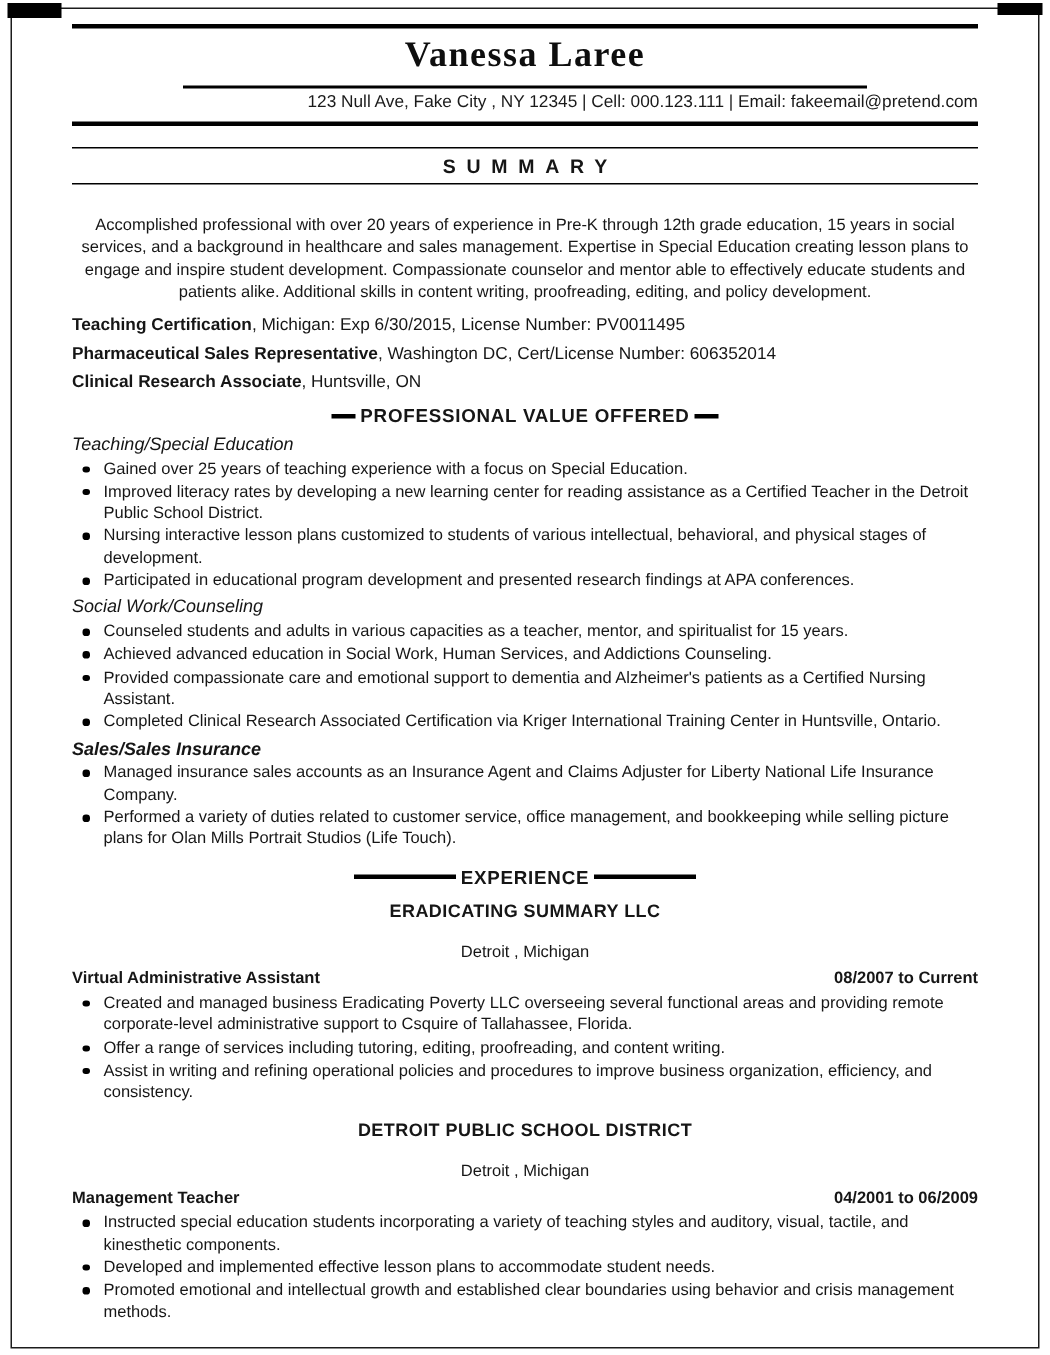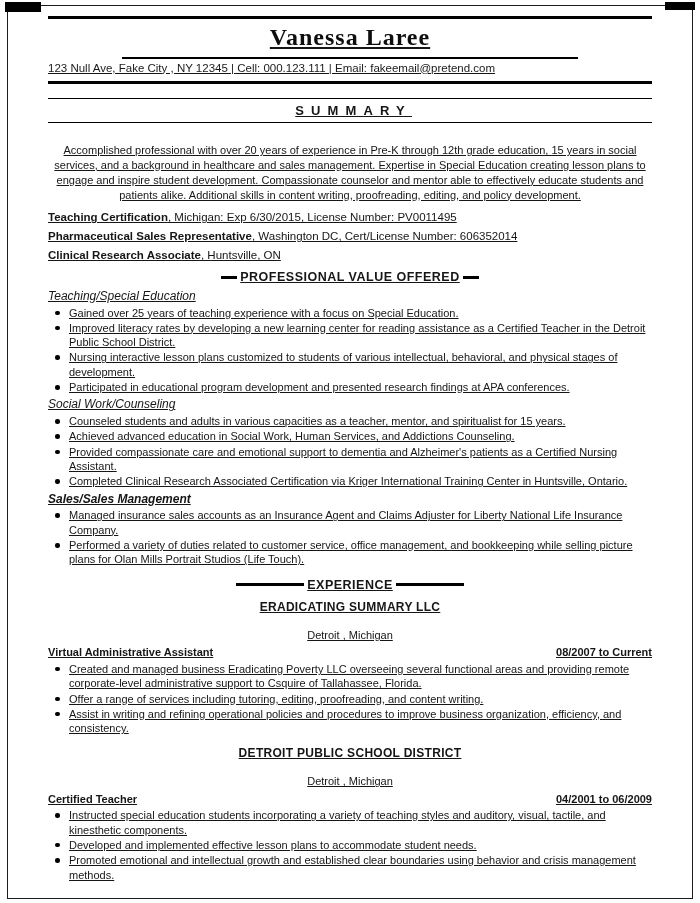--- a/index.html
+++ b/index.html
@@ -2,41 +2,41 @@
 <html><head>
 <meta charset="utf-8">
 <style>
   html, body { margin: 0; padding: 0; }
   body {
     width: 700px; height: 903px; background: #ffffff; overflow: hidden;
     font-family: "Liberation Sans", sans-serif;
   }
   .page {
     position: relative; width: 700px; height: 903px; background: #fff;
-    color: #161616; font-size: 11px; line-height: 1.32; text-decoration: underline;
+    color: #161616; font-size: 11px; line-height: 1.32;
   }
   .frame {
     position: absolute; top: 5px; left: 7px; right: 7px; bottom: 4px;
     border: 1.5px solid #1c1c1c; pointer-events: none;
   }
   .mark { position: absolute; background: #000; }
   .mark-tl { top: 2px; left: 5px; width: 36px; height: 10px; }
   .mark-tr { top: 2px; right: 5px; width: 30px; height: 8px; }
 
   .content { position: relative; padding: 16px 48px 0 48px; }
 
   .rule { background: #000; }
   .rule.thick { height: 3px; }
   .rule.mid { height: 2px; margin: 0 74px; }
 
   .name {
     font-family: "Liberation Serif", serif; font-size: 24px; font-weight: 700;
     text-align: center; margin: 3px 0; letter-spacing: 1px; color: #0e0e0e;
   }
-  .contact { text-align: left; font-size: 11.5px; margin: 2px 0 5px; color: #1a1a1a; }
+  .contact { text-align: right; font-size: 11.5px; margin: 2px 0 5px; color: #1a1a1a; }
 
   .boxed {
     border-top: 1.5px solid #000; border-bottom: 1.5px solid #000;
     text-align: center; padding: 3px 0;
   }
   .boxed h2 { font-size: 13px; font-weight: 700; margin: 0; letter-spacing: 0.5px; }
   .boxed.spaced h2 { letter-spacing: 0.55em; padding-left: 0.55em; }
   .summary-box { margin-top: 14px; }
   .cert-box { margin-top: 2px; }
 
@@ -129,21 +129,21 @@
         <p class="group-title">Social Work/Counseling</p>
         <ul class="bullets">
           <li>Counseled students and adults in various capacities as a teacher, mentor, and spiritualist for 15 years.</li>
           <li>Achieved advanced education in Social Work, Human Services, and Addictions Counseling.</li>
           <li>Provided compassionate care and emotional support to dementia and Alzheimer's patients as a Certified Nursing Assistant.</li>
           <li>Completed Clinical Research Associated Certification via Kriger International Training Center in Huntsville, Ontario.</li>
         </ul>
       </div>
 
       <div class="group">
-        <p class="group-title bold">Sales/Sales Management</p>
+        <p class="group-title bold">Sales/Sales Insurance</p>
         <ul class="bullets">
           <li>Managed insurance sales accounts as an Insurance Agent and Claims Adjuster for Liberty National Life Insurance Company.</li>
           <li>Performed a variety of duties related to customer service, office management, and bookkeeping while selling picture plans for Olan Mills Portrait Studios (Life Touch).</li>
         </ul>
       </div>
     </section>
 
     <section>
       <div class="flank exp">
         <div class="line"></div>
@@ -162,21 +162,21 @@
           <li>Created and managed business Eradicating Poverty LLC overseeing several functional areas and providing remote corporate-level administrative support to Csquire of Tallahassee, Florida.</li>
           <li>Offer a range of services including tutoring, editing, proofreading, and content writing.</li>
           <li>Assist in writing and refining operational policies and procedures to improve business organization, efficiency, and consistency.</li>
         </ul>
       </div>
 
       <div class="job">
         <p class="company second">DETROIT PUBLIC SCHOOL DISTRICT</p>
         <p class="location">Detroit , Michigan</p>
         <div class="job-row">
-          <span class="job-title">Certified Teacher</span>
+          <span class="job-title">Management Teacher</span>
           <span class="job-dates">04/2001 to 06/2009</span>
         </div>
         <ul class="bullets">
           <li>Instructed special education students incorporating a variety of teaching styles and auditory, visual, tactile, and kinesthetic components.</li>
           <li>Developed and implemented effective lesson plans to accommodate student needs.</li>
           <li>Promoted emotional and intellectual growth and established clear boundaries using behavior and crisis management methods.</li>
         </ul>
       </div>
     </section>
 

